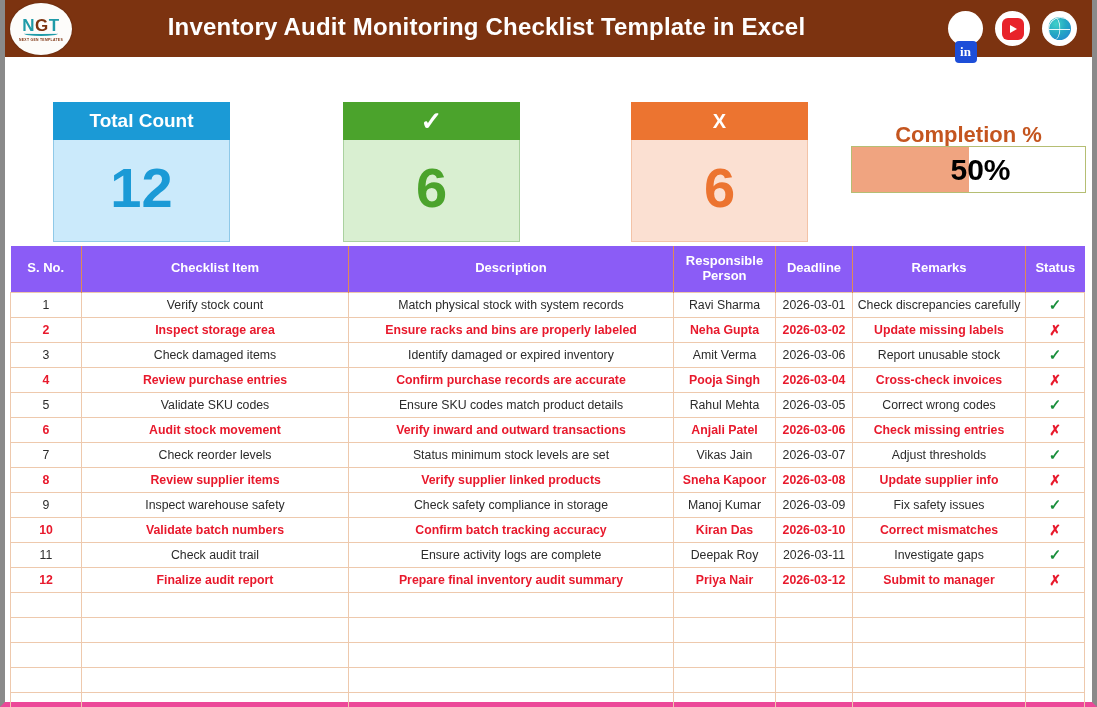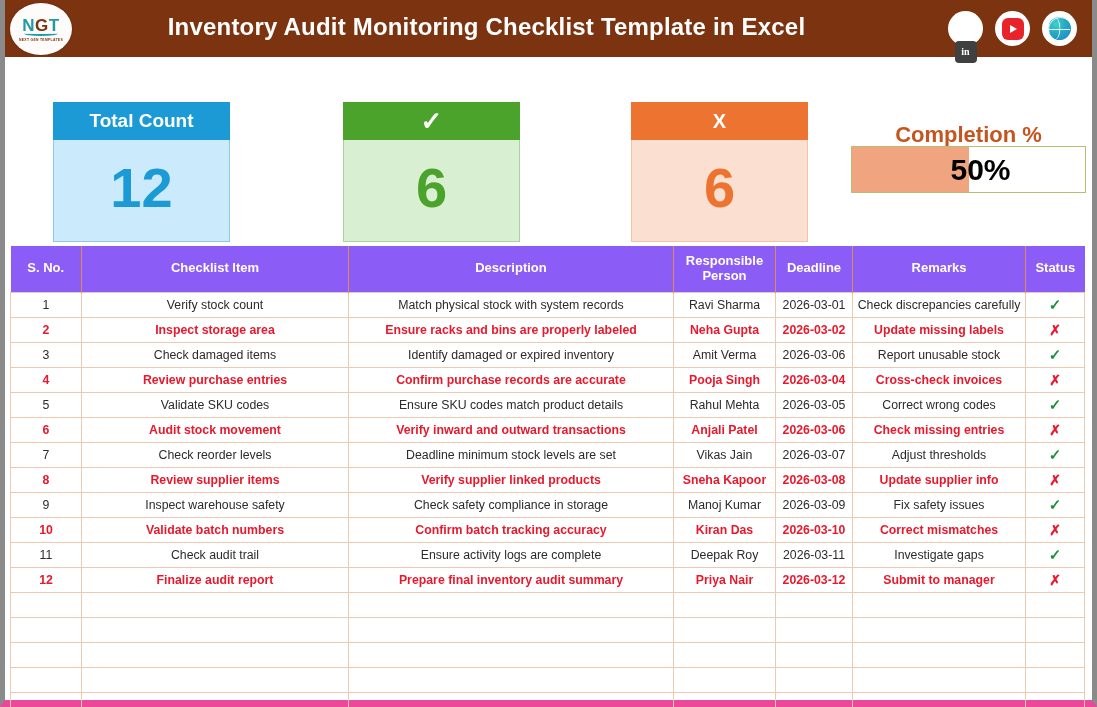--- a/index.html
+++ b/index.html
@@ -15,21 +15,21 @@
 
   
   .page {
     position: absolute;
     left: 0; top: 0;
     width: 1097px;
     height: 707px;
     background: #ffffff;
     border-left: 5px solid #8a8a8a;
     border-right: 5px solid #8a8a8a;
-    border-bottom: 7px solid #ec4899;
+    border-bottom: 5px solid #ec4899;
   }
 
   
   .banner {
     position: absolute;
     left: 0; top: 0;
     width: 1087px;
     height: 57px;
     background: #7c3310;
     display: flex;
@@ -95,21 +95,21 @@
   }
   .social {
     width: 35px; height: 35px;
     border-radius: 50%;
     background: #ffffff;
     display: flex;
     align-items: center;
     justify-content: center;
   }
   .sq { width: 22px; height: 22px; border-radius: 4px; display:flex; align-items:center; justify-content:center; }
-  .li { background: #404040; color:#fff; font-size: 10px; font-weight: bold; font-family:"Liberation Serif", serif;margin-top:46px; }
+  .li { background: #1d4ed8; color:#fff; font-size: 13px; font-weight: bold; font-family:"Liberation Serif", serif;margin-top:46px; }
   .yt { background: #e8232a; border-radius: 6px; }
   .yt-tri { width:0;height:0;border-left:7px solid #fff;border-top:4.5px solid transparent;border-bottom:4.5px solid transparent; margin-left:2px;}
   .gl { width: 23px; height: 23px; border-radius:50%; background: radial-gradient(circle at 35% 30%, #3fd0c9 0%, #25a8c4 45%, #1f7fd4 100%); position:relative; }
   .gl::before, .gl::after {
     content:''; position:absolute; border:1.3px solid rgba(255,255,255,.9); border-radius:50%;
   }
   .gl::before { left:0; top:0; width:100%; height:100%; }
   .gl::after { left:50%; top:0; width:0; height:100%; transform:translateX(-50%); border-radius:50%/50%; border-width:0 1.3px; width:11px; margin-left:-5.5px;}
   .gl-bar { position:absolute; left:1px; right:1px; top:50%; height:0; border-top:1.3px solid rgba(255,255,255,.9); }
 
@@ -371,21 +371,21 @@
             <td>Audit stock movement</td>
             <td>Verify inward and outward transactions</td>
             <td>Anjali Patel</td>
             <td>2026-03-06</td>
             <td>Check missing entries</td>
             <td class="status-cell"><span class="cross">✗</span></td>
           </tr>
           <tr>
             <td>7</td>
             <td>Check reorder levels</td>
-            <td>Deadline minimum stock levels are set</td>
+            <td>Status minimum stock levels are set</td>
             <td>Vikas Jain</td>
             <td>2026-03-07</td>
             <td>Adjust thresholds</td>
             <td class="status-cell"><span class="tick">✓</span></td>
           </tr>
           <tr class="flag">
             <td>8</td>
             <td>Review supplier items</td>
             <td>Verify supplier linked products</td>
             <td>Sneha Kapoor</td>

